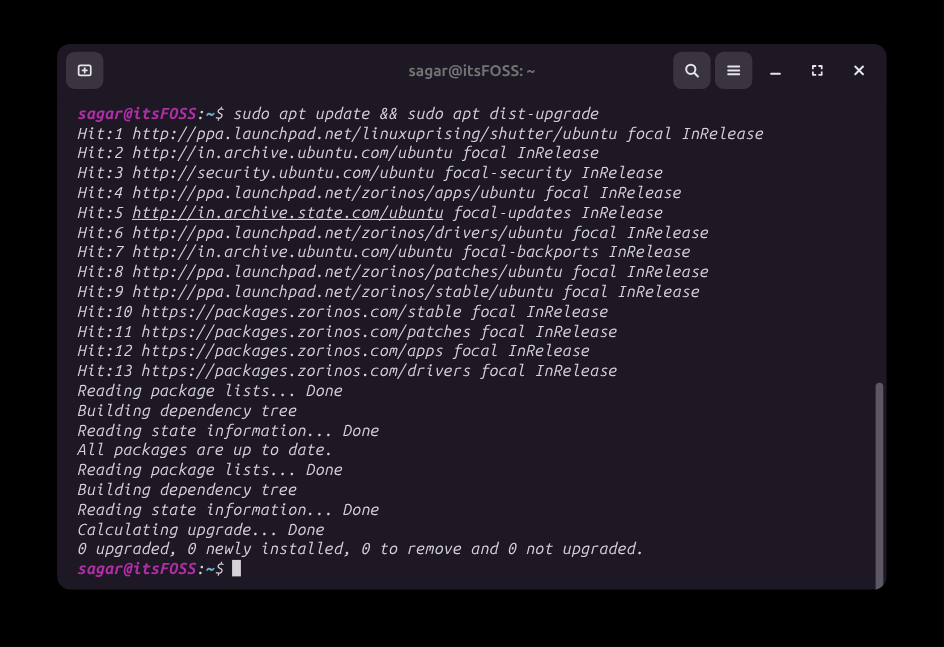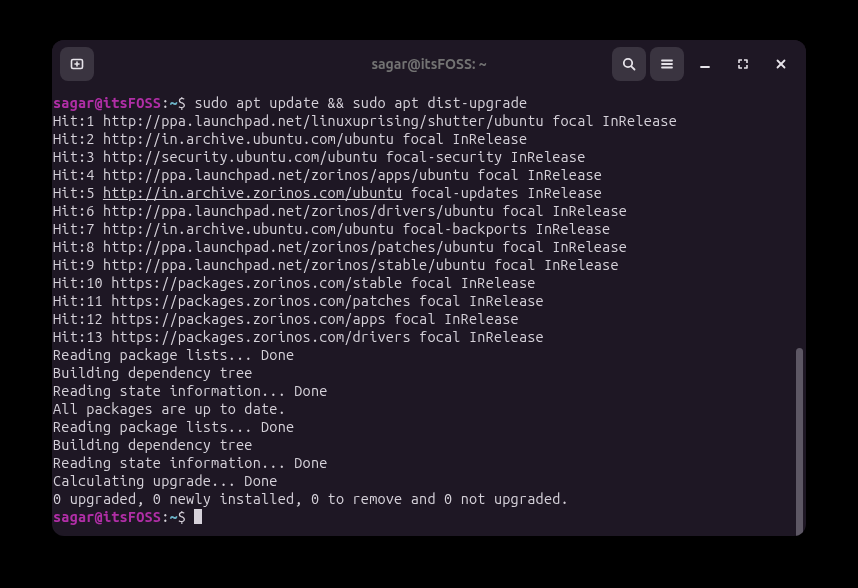--- a/index.html
+++ b/index.html
@@ -56,28 +56,29 @@
     justify-content: center;
     color: #e6e3e9;
     cursor: pointer;
   }
   .tb-btn.raised {
     background: #3a3440;
   }
   .tb-btn svg { width: 16px; height: 16px; }
   .win-btn svg { width: 12px; height: 12px; }
   .terminal-body {
-    padding: 6px 10px 10px 1px;
+    padding: 6px 10px 10px 18px;
     color: #d6d2da;
     font-size: 14.5px;
     line-height: 18px;
     white-space: pre;
     font-family: "Ubuntu Mono", "DejaVu Sans Mono", Consolas, monospace;
     letter-spacing: 0.2px;
     position: relative;
+    font-style: italic;
   }
   .scrollbar {
     position: absolute;
     right: 3px;
     top: 260px;
     width: 7px;
     height: 200px;
     background: #5d5764;
     border-radius: 4px;
   }
@@ -146,21 +147,21 @@
         </svg>
       </div>
     </div>
   </div>
 
   <div class="terminal-body"><span class="user">sagar@itsFOSS</span><span class="sep">:</span><span class="path">~</span><span class="sep">$ </span><span class="cmd">sudo apt update &amp;&amp; sudo apt dist-upgrade</span>
 <span id="output-lines">Hit:1 http://ppa.launchpad.net/linuxuprising/shutter/ubuntu focal InRelease
 Hit:2 http://in.archive.ubuntu.com/ubuntu focal InRelease
 Hit:3 http://security.ubuntu.com/ubuntu focal-security InRelease
 Hit:4 http://ppa.launchpad.net/zorinos/apps/ubuntu focal InRelease
-Hit:5 <span class="link">http://in.archive.zorinos.com/ubuntu</span> focal-updates InRelease
+Hit:5 <span class="link">http://in.archive.state.com/ubuntu</span> focal-updates InRelease
 Hit:6 http://ppa.launchpad.net/zorinos/drivers/ubuntu focal InRelease
 Hit:7 http://in.archive.ubuntu.com/ubuntu focal-backports InRelease
 Hit:8 http://ppa.launchpad.net/zorinos/patches/ubuntu focal InRelease
 Hit:9 http://ppa.launchpad.net/zorinos/stable/ubuntu focal InRelease
 Hit:10 https://packages.zorinos.com/stable focal InRelease
 Hit:11 https://packages.zorinos.com/patches focal InRelease
 Hit:12 https://packages.zorinos.com/apps focal InRelease
 Hit:13 https://packages.zorinos.com/drivers focal InRelease
 Reading package lists... Done
 Building dependency tree

